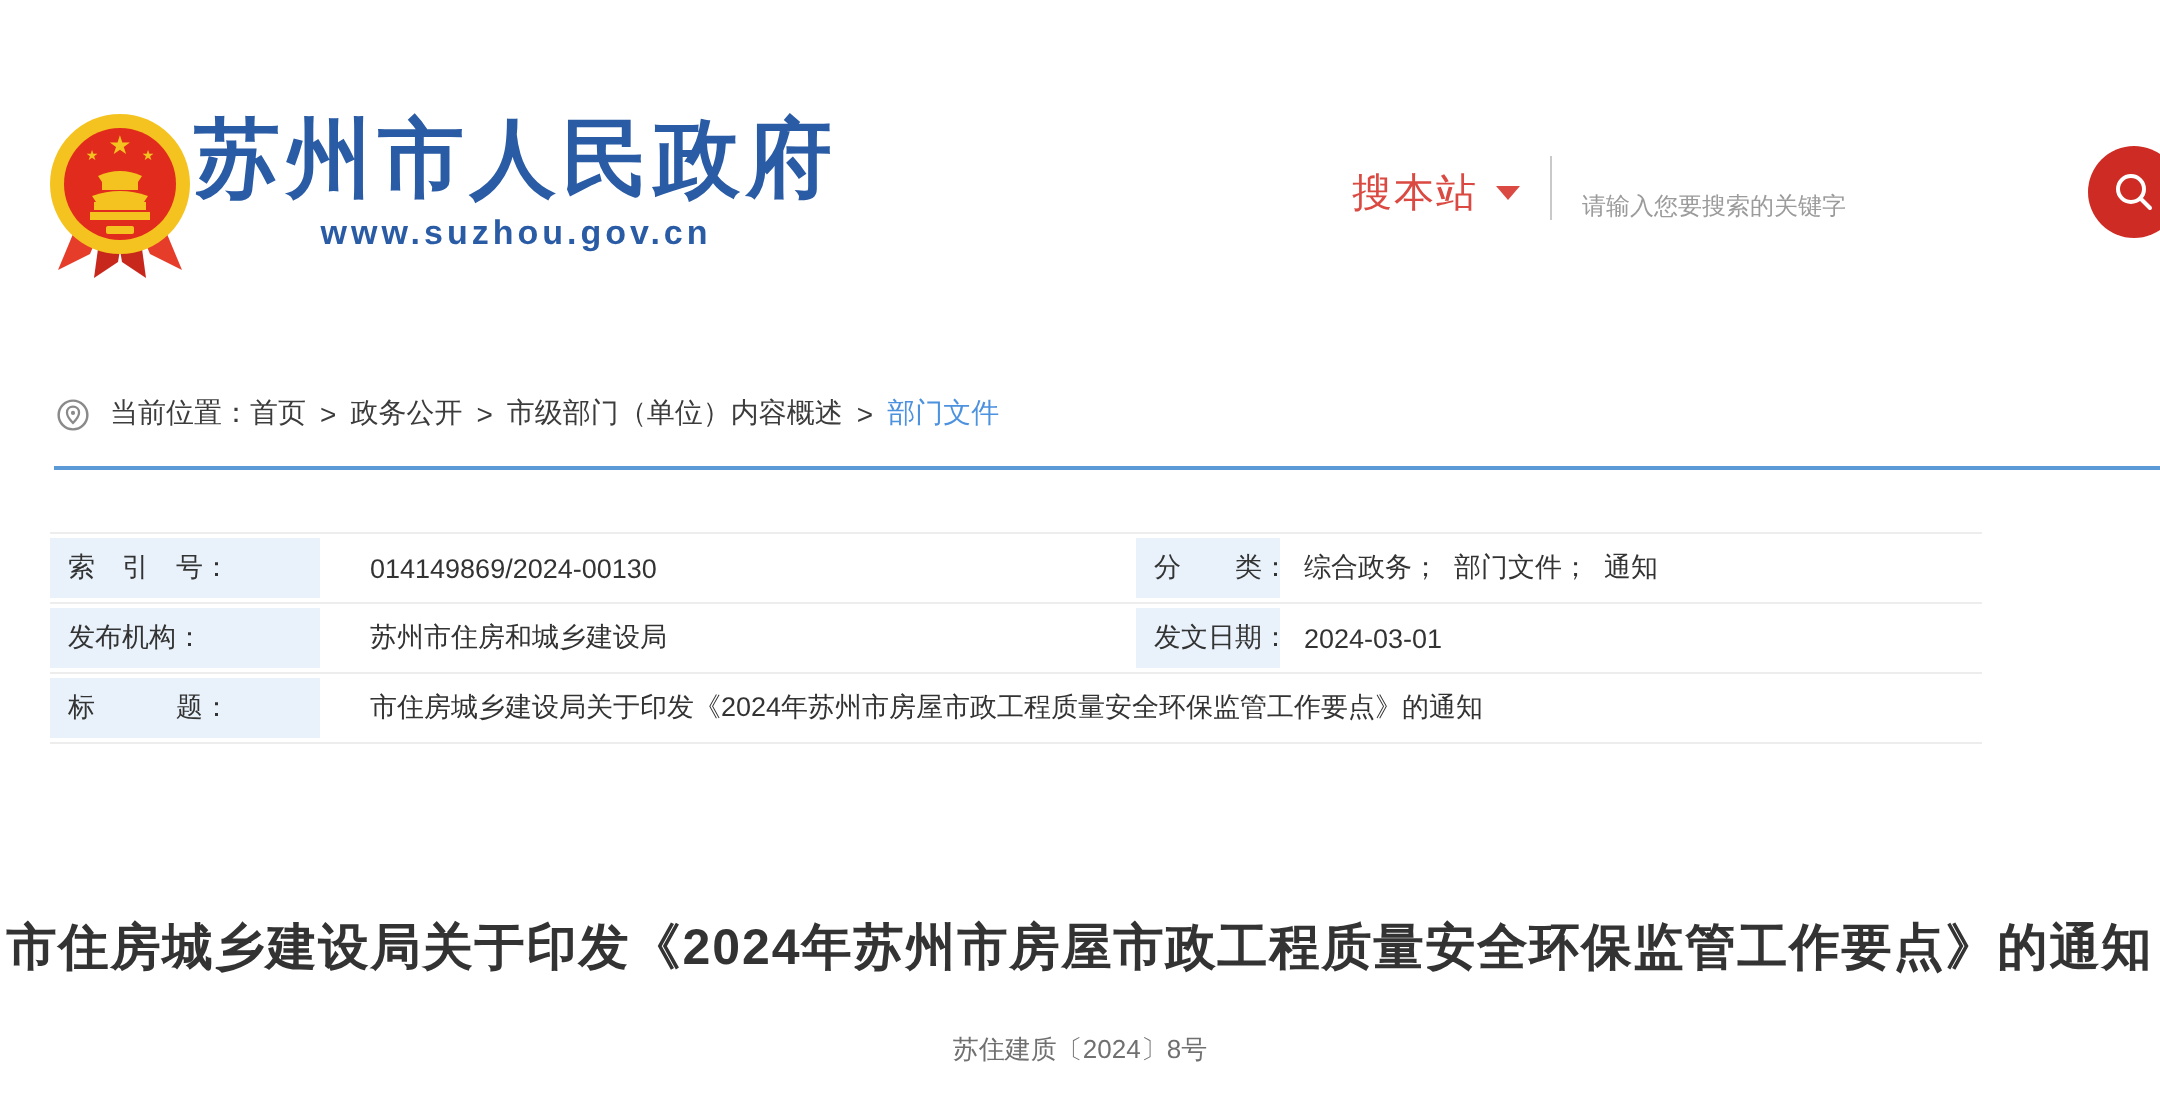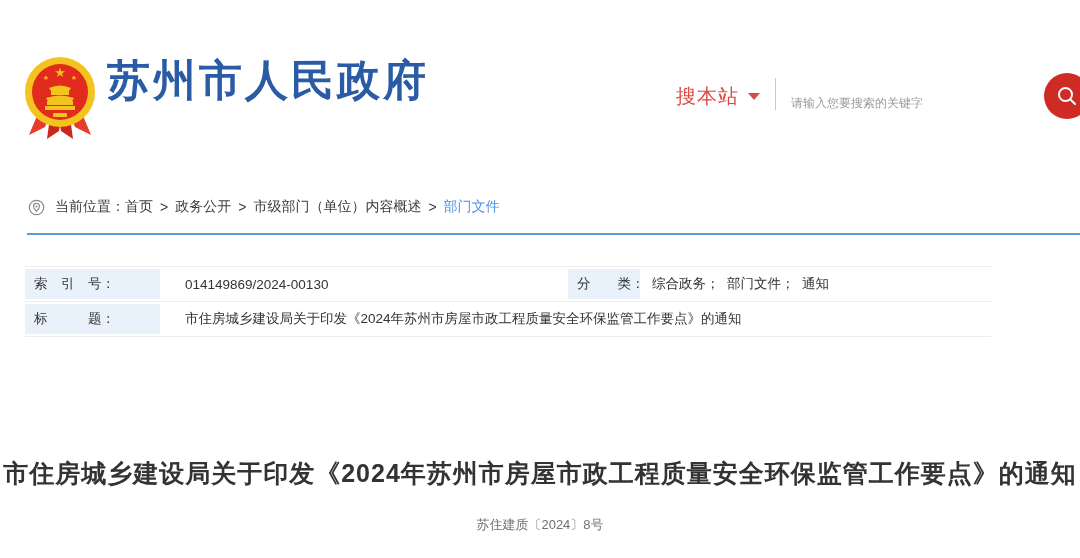--- a/index.html
+++ b/index.html
@@ -2,21 +2,21 @@
 <html><head>
 <meta charset="utf-8">
 <style>
   * { margin:0; padding:0; box-sizing:border-box; }
   html,body { background:#fff; }
   body { font-family:"Liberation Sans","DejaVu Sans",sans-serif; }
   .page { position:relative; width:1080px; height:558px; background:#fff; overflow:hidden; }
 
   
   .brand { position:absolute; left:23px; top:55px; display:flex; align-items:flex-start; cursor:pointer; }
-  .brand-text { margin-left:10px; }
+  .brand-text { }
   .site-name { font-size:43px; font-weight:bold; color:#2A5BA5; letter-spacing:3px; line-height:50px; white-space:nowrap; }
   .site-url { margin-top:2px; text-align:center; font-size:17px; color:#2A5BA5; letter-spacing:2px; font-weight:bold; }
 
   .search { position:absolute; left:676px; top:70px; height:40px; display:flex; align-items:flex-end; }
   .search-scope { display:flex; align-items:center; cursor:pointer; }
   .scope-label { font-size:20px; color:#DB4A42; letter-spacing:1px; white-space:nowrap; }
   .caret { width:0; height:0; margin-left:9px; border-left:6px solid transparent; border-right:6px solid transparent; border-top:7px solid #DB4A42; }
   .vdiv { width:1px; height:32px; background:#C9C9C9; margin:0 15px; }
   .search-input { border:none; outline:none; width:240px; font-size:12px; color:#737373; background:transparent; font-family:inherit; }
   .search-input::placeholder { color:#9B9B9B; }
@@ -63,20 +63,21 @@
       <text x="51" y="25" font-size="7" fill="#F5C31F" text-anchor="middle">★</text>
       <path d="M26 33 Q37 28 48 33 L46 36 L28 36 Z" fill="#F5C31F"></path>
       <rect x="28" y="36" width="18" height="4" fill="#F5C31F"></rect>
       <path d="M23 43 Q37 38 51 43 L49 46 L25 46 Z" fill="#F5C31F"></path>
       <rect x="24" y="46" width="26" height="4" fill="#F5C31F"></rect>
       <rect x="22" y="51" width="30" height="4" fill="#F5C31F"></rect>
       <rect x="30" y="58" width="14" height="4" rx="1" fill="#F5C31F"></rect>
     </svg>
     <div class="brand-text">
       <div class="site-name">苏州市人民政府</div>
+      <div class="site-url">www.suzhou.gov.cn</div>
     </div>
   </div>
 
   <div class="search">
     <div class="search-scope">
       <span class="scope-label">搜本站</span>
       <span class="caret"></span>
     </div>
     <div class="vdiv"></div>
     <input class="search-input" type="text" placeholder="请输入您要搜索的关键字" style="">
@@ -121,20 +122,30 @@
               <div class="lbl c1">索　引　号：</div>
             </td>
         <td class="val v1">014149869/2024-00130</td>
         <td class="lblcell">
               <div class="lbl c2">分　　类：</div>
             </td>
         <td class="val v2">综合政务；  部门文件；  通知</td>
       </tr>
       <tr>
         <td class="lblcell">
+              <div class="lbl c1">发布机构：</div>
+            </td>
+        <td class="val v1">苏州市住房和城乡建设局</td>
+        <td class="lblcell">
+              <div class="lbl c2">发文日期：</div>
+            </td>
+        <td class="val v2">2024-03-01</td>
+      </tr>
+      <tr>
+        <td class="lblcell">
               <div class="lbl c1">标　　　题：</div>
             </td>
         <td class="val v1" colspan="3">市住房城乡建设局关于印发《2024年苏州市房屋市政工程质量安全环保监管工作要点》的通知</td>
       </tr>
     </tbody>
       </table>
   </div>
 
   <div class="doc-title">市住房城乡建设局关于印发《2024年苏州市房屋市政工程质量安全环保监管工作要点》的通知</div>
   <div class="doc-number">苏住建质〔2024〕8号</div>

